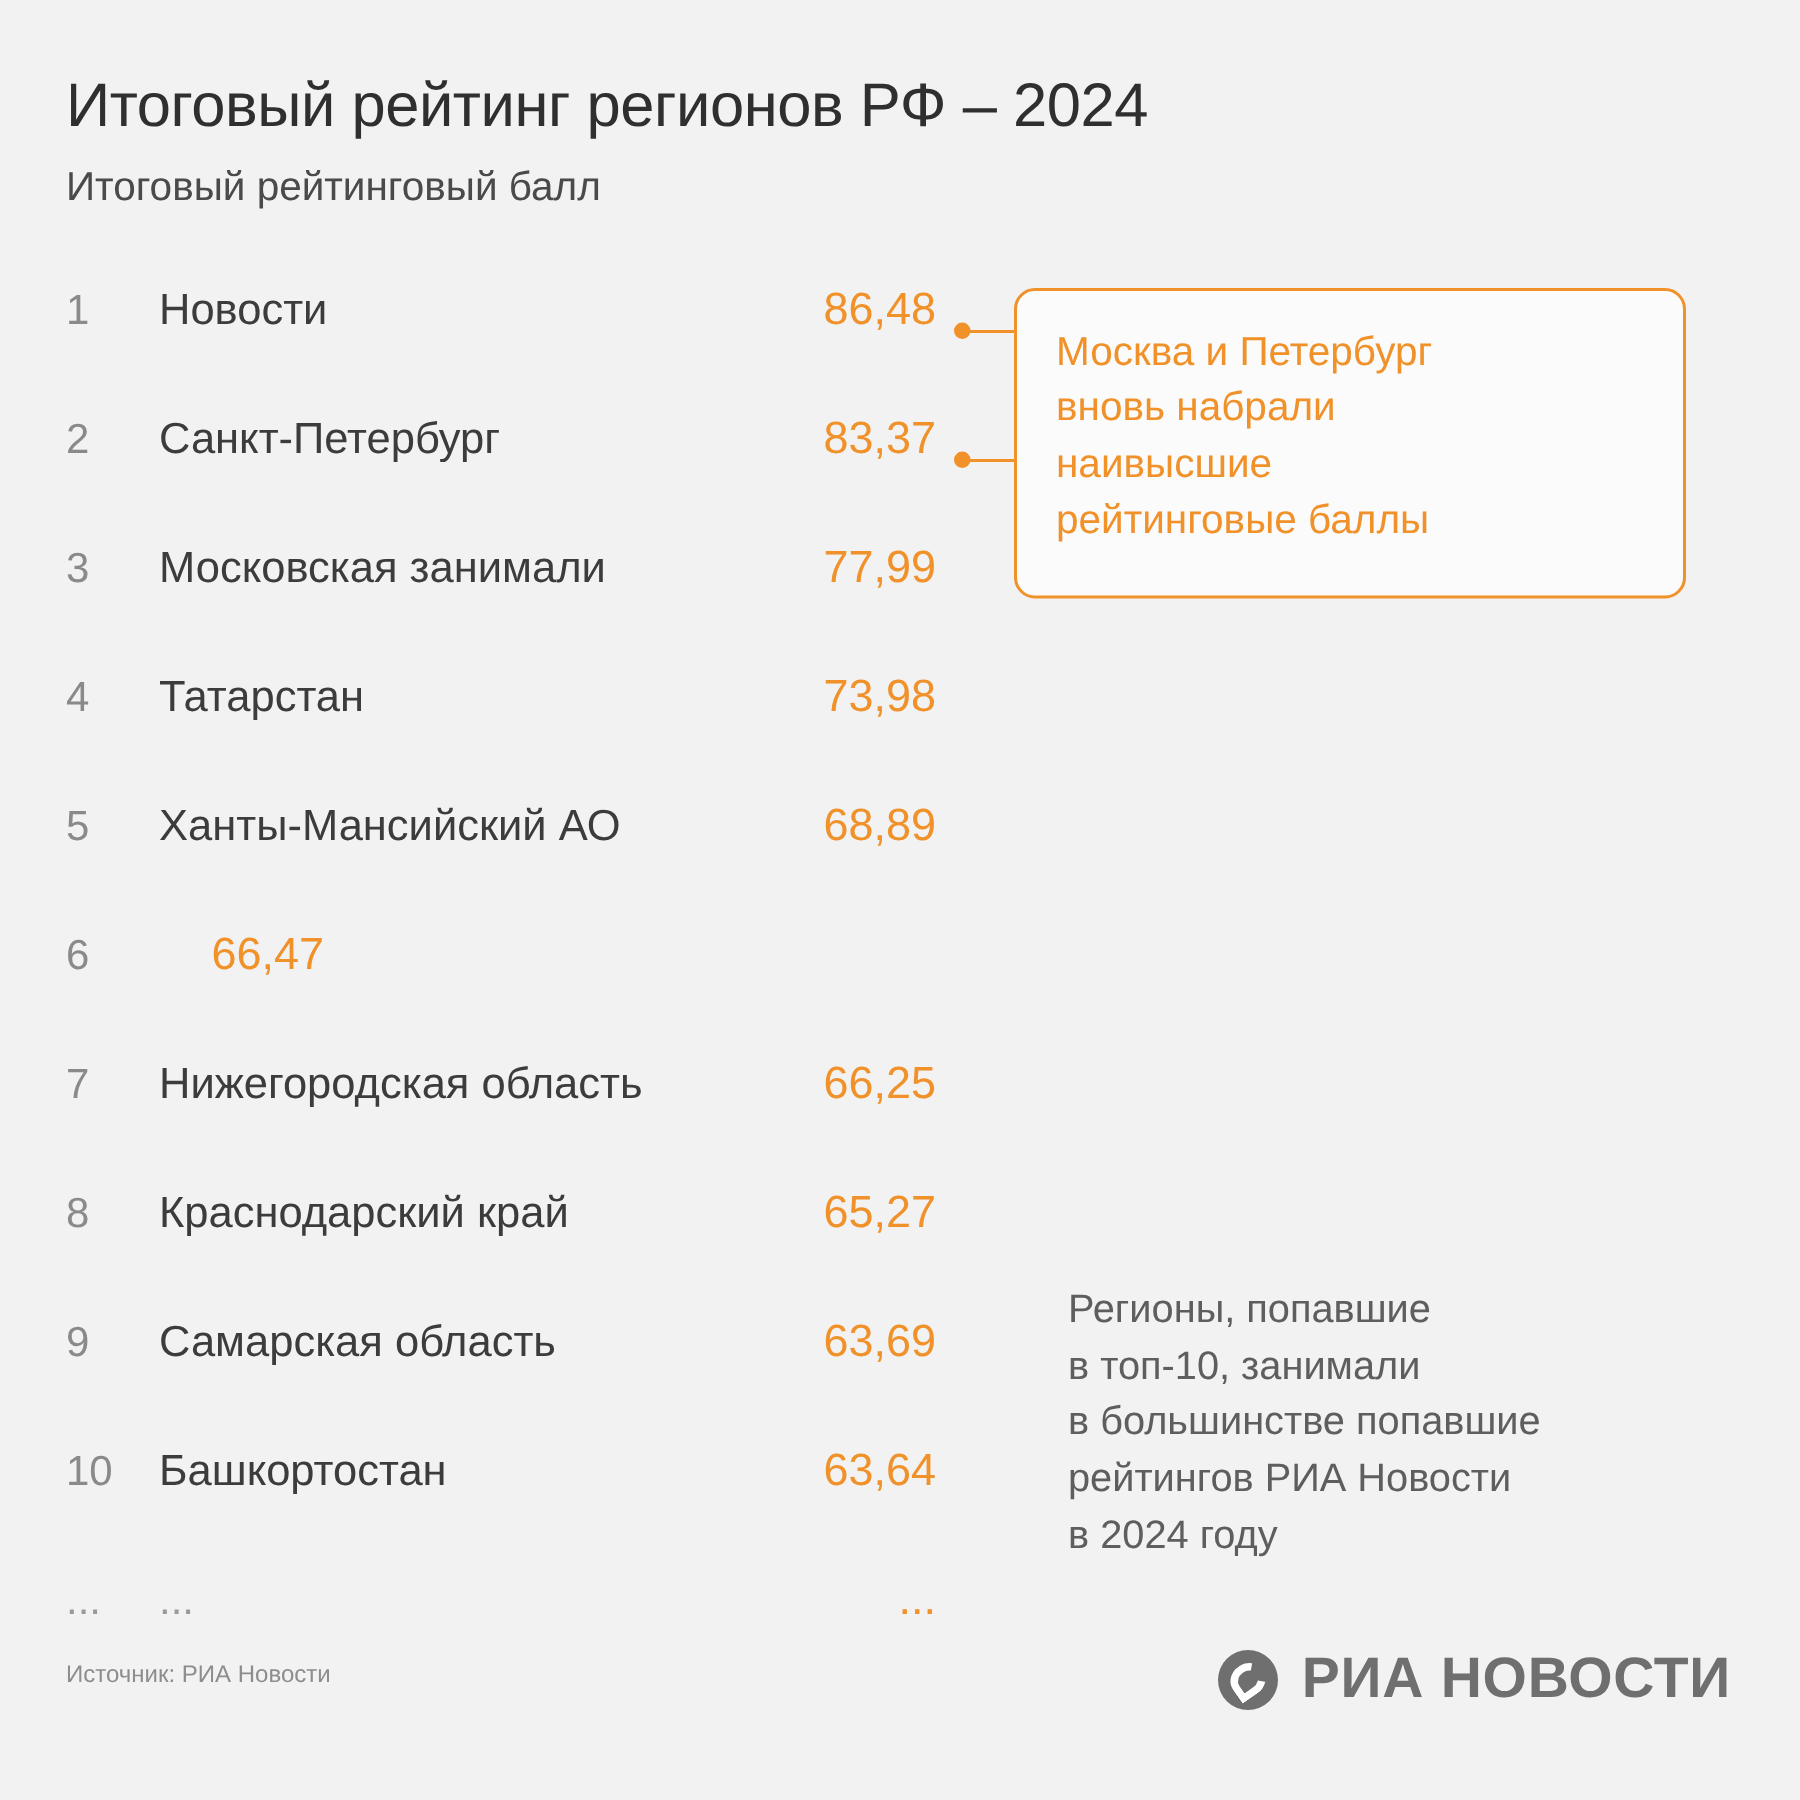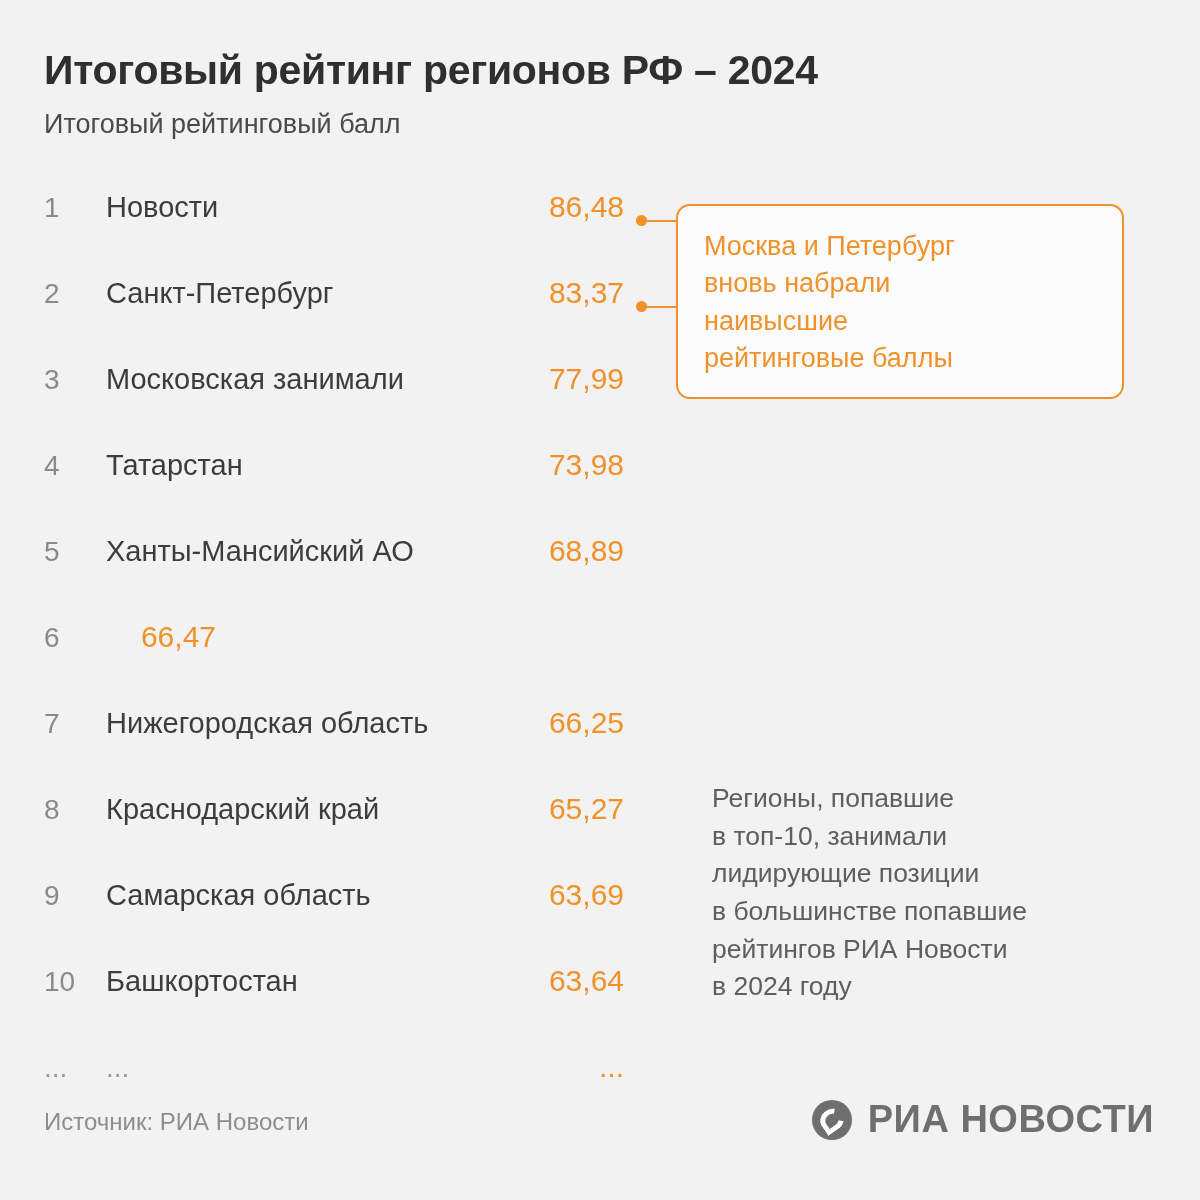--- a/index.html
+++ b/index.html
@@ -19,21 +19,21 @@
   .page {
     position: relative;
     width: 1200px;
     height: 1200px;
     box-sizing: border-box;
     padding: 40px 44px 0 44px;
   }
 
   .title {
     font-size: 41px;
-    font-weight: bold;
+    font-weight: normal;
     color: #2f2f2f;
     letter-spacing: -0.3px;
     margin: 8px 0 0 0;
     line-height: 1.1;
   }
 
   .subtitle {
     font-size: 27px;
     color: #4a4a4a;
     margin: 16px 0 0 0;
@@ -79,27 +79,27 @@
     font-size: 28px;
   }
   .row.ellipsis {
     height: 60px;
   }
 
   
   .callout {
     position: absolute;
     left: 676px;
-    top: 204px;
+    top: 192px;
     width: 448px;
     box-sizing: border-box;
     border: 2px solid #f0912a;
     border-radius: 14px;
     background: #fbfbfb;
-    padding: 22px 26px 20px 26px;
+    padding: 22px 26px 32px 26px;
     color: #f0912a;
     font-size: 27px;
     line-height: 1.38;
   }
   .callout-line { white-space: nowrap; }
 
   .leader {
     position: absolute;
     height: 2px;
     background: #f0912a;
@@ -109,41 +109,41 @@
     width: 11px;
     height: 11px;
     border-radius: 50%;
     background: #f0912a;
   }
 
   
   .note {
     position: absolute;
     left: 712px;
-    top: 780px;
+    top: 854px;
     width: 460px;
     font-size: 26.5px;
     line-height: 1.42;
     color: #5e5e5e;
   }
   .note-line { white-space: nowrap; }
 
   
   .footer {
     position: absolute;
     left: 0;
     bottom: 0;
     width: 1200px;
     height: 118px;
   }
   .source {
     position: absolute;
     left: 44px;
     top: 26px;
-    font-size: 24px;
+    font-size: 16px;
     color: #8d8d8d;
   }
   .logo {
     position: absolute;
     right: 46px;
     top: 16px;
     display: flex;
     align-items: center;
     gap: 16px;
   }
@@ -261,21 +261,20 @@
   <div class="callout">
     <div class="callout-line">Москва и Петербург</div>
     <div class="callout-line">вновь набрали</div>
     <div class="callout-line">наивысшие</div>
     <div class="callout-line">рейтинговые баллы</div>
   </div>
 
   <div class="note">
     <div class="note-line">Регионы, попавшие</div>
     <div class="note-line">в топ-10, занимали</div>
-    <div class="note-line">лидирующие позиции</div>
     <div class="note-line">в большинстве попавшие</div>
     <div class="note-line">рейтингов РИА Новости</div>
     <div class="note-line">в 2024 году</div>
   </div>
 
   <div class="footer">
     <div class="source">Источник: РИА Новости</div>
     <div class="logo">
       <div class="logo-mark"></div>
       <div class="logo-text">РИА НОВОСТИ</div>

